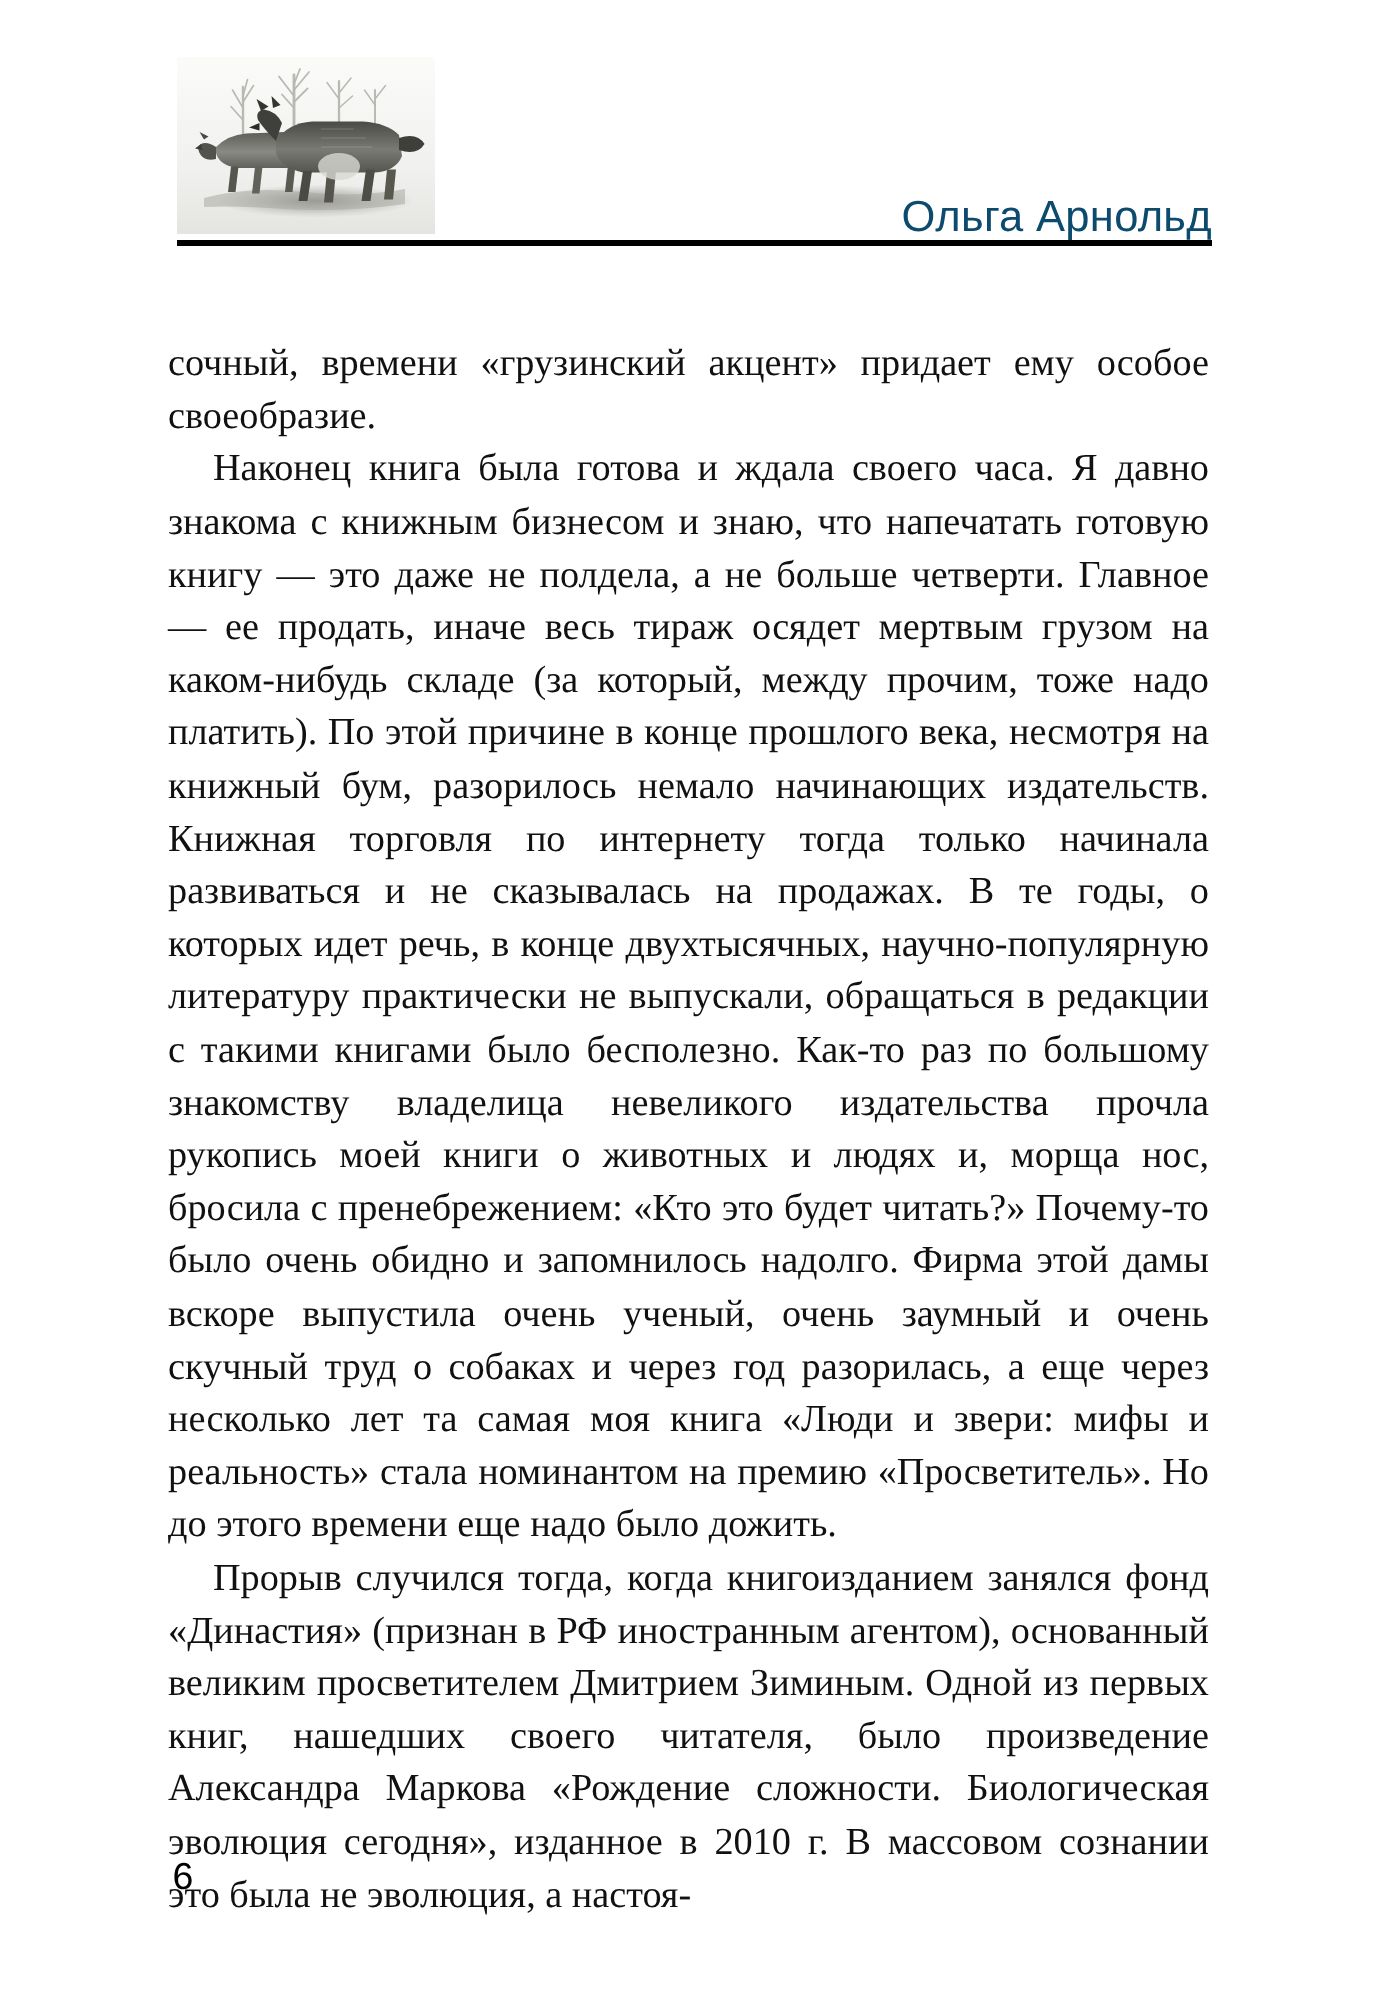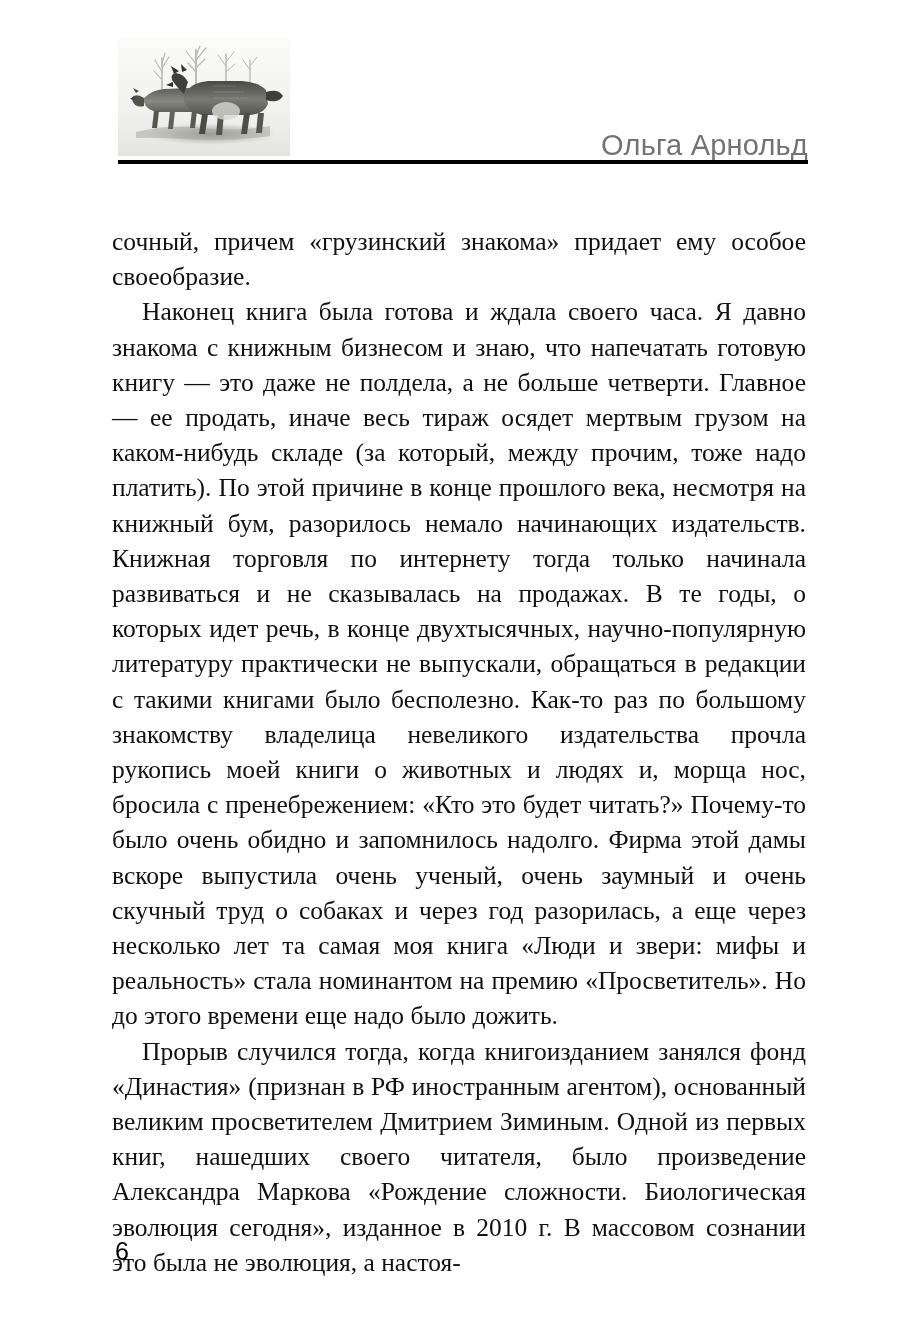--- a/index.html
+++ b/index.html
@@ -37,21 +37,21 @@
     width: 100%;
     height: 100%;
   }
   .author-name {
     position: absolute;
     right: 0;
     bottom: -2px;
     font-family: "Liberation Sans", "DejaVu Sans", sans-serif;
     font-size: 29px;
     line-height: 34px;
-    color: #737373;
+    color: #0c4a6e;
     letter-spacing: 0.2px;
     white-space: nowrap;
   }
   .head-rule {
     position: absolute;
     left: 118px;
     top: 160px;
     width: 690px;
     height: 4px;
     background: #000000;
@@ -167,20 +167,20 @@
         </g>
       </svg>
     </div>
 
     <div class="author-name">Ольга Арнольд</div>
   </div>
 
   <div class="head-rule"></div>
 
   <div class="text-block">
-    <p>сочный, причем «грузинский знакома» придает ему особое своеобразие.</p>
+    <p>сочный, времени «грузинский акцент» придает ему особое своеобразие.</p>
     <p class="indent">Наконец книга была готова и ждала своего часа. Я давно знакома с книжным бизнесом и знаю, что напечатать готовую книгу — это даже не полдела, а не больше четверти.  Главное — ее продать, иначе весь тираж осядет мертвым грузом на каком-нибудь складе (за который, между прочим, тоже надо платить). По этой причине в  конце прошлого века, несмотря на книжный бум,  разорилось немало начинающих издательств. Книжная торговля по интернету тогда только начинала развиваться и не сказывалась на продажах. В те годы, о которых идет речь, в конце двухтысячных, научно-популярную литературу практически не выпускали, обращаться в редакции с такими книгами было бесполезно. Как-то раз по большому знакомству владелица невеликого издательства прочла рукопись  моей книги о  животных и людях и, морща нос, бросила с пренебрежением: «Кто это будет читать?» Почему-то было очень обидно и запомнилось надолго. Фирма этой дамы вскоре выпустила  очень ученый, очень заумный и очень скучный труд о собаках и через год разорилась, а еще через несколько лет та самая моя книга «Люди и звери: мифы и реальность» стала номинантом на премию «Просветитель». Но до этого времени еще надо было дожить.</p>
     <p class="indent">Прорыв случился тогда, когда книгоизданием занялся фонд «Династия» (признан в РФ иностранным агентом), основанный великим просветителем Дмитрием Зиминым. Одной из первых книг, нашедших своего читателя, было произведение Александра Маркова «Рождение сложности. Биологическая эволюция сегодня», изданное в 2010 г. В массовом сознании это была не эволюция, а настоя-</p>
   </div>
 
   <div class="folio">6</div>
 
 </div>
 
 </body></html>

